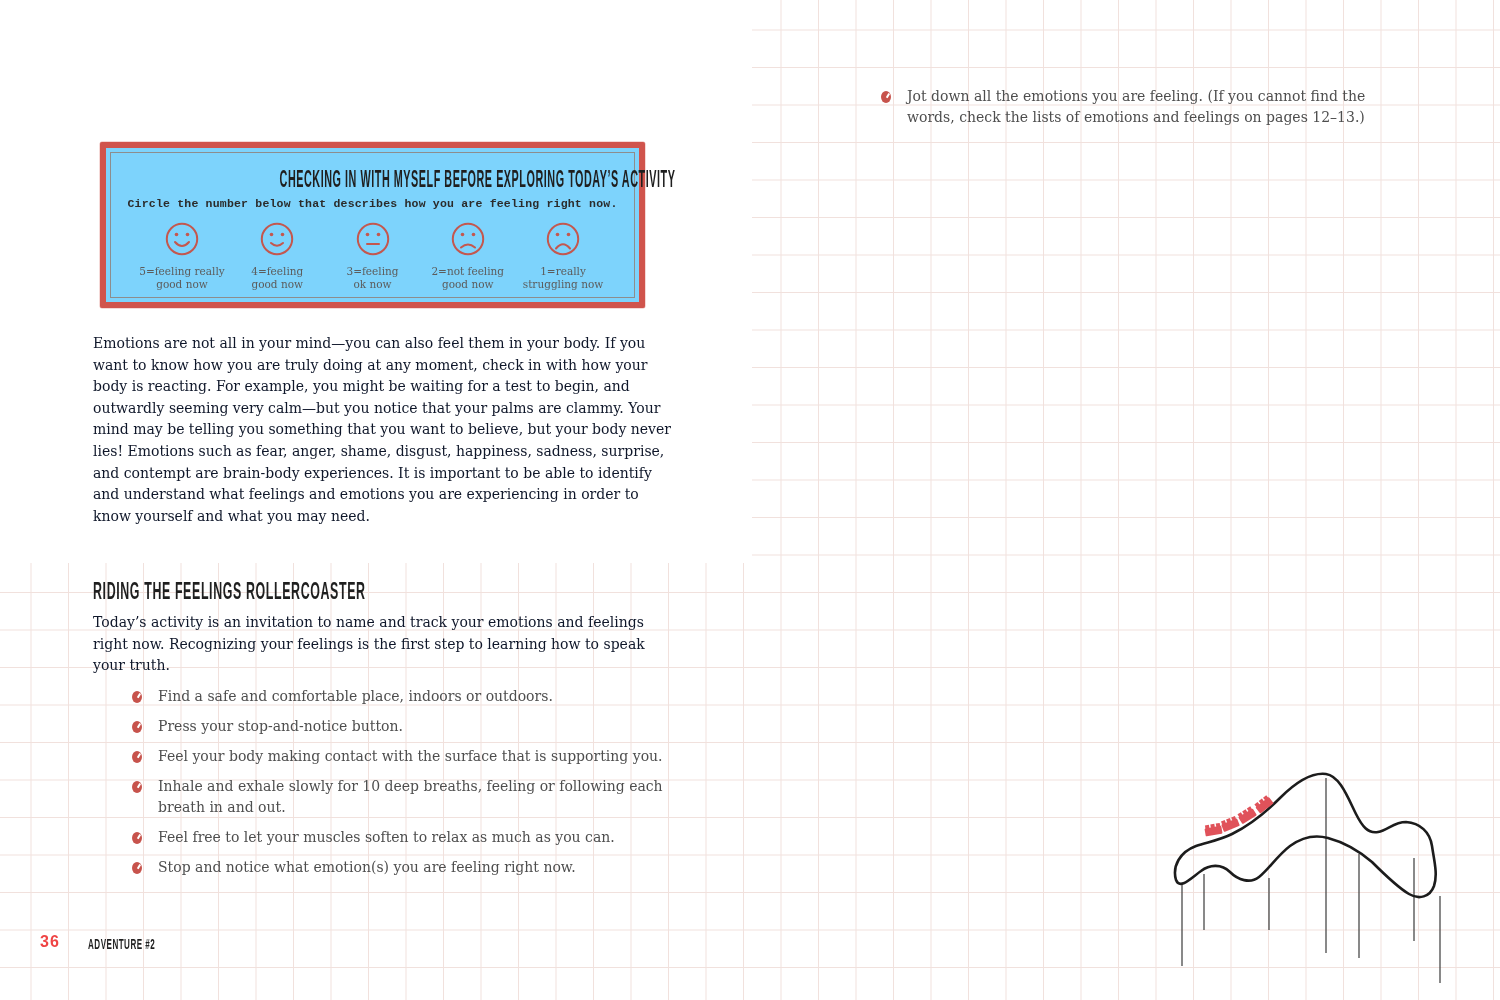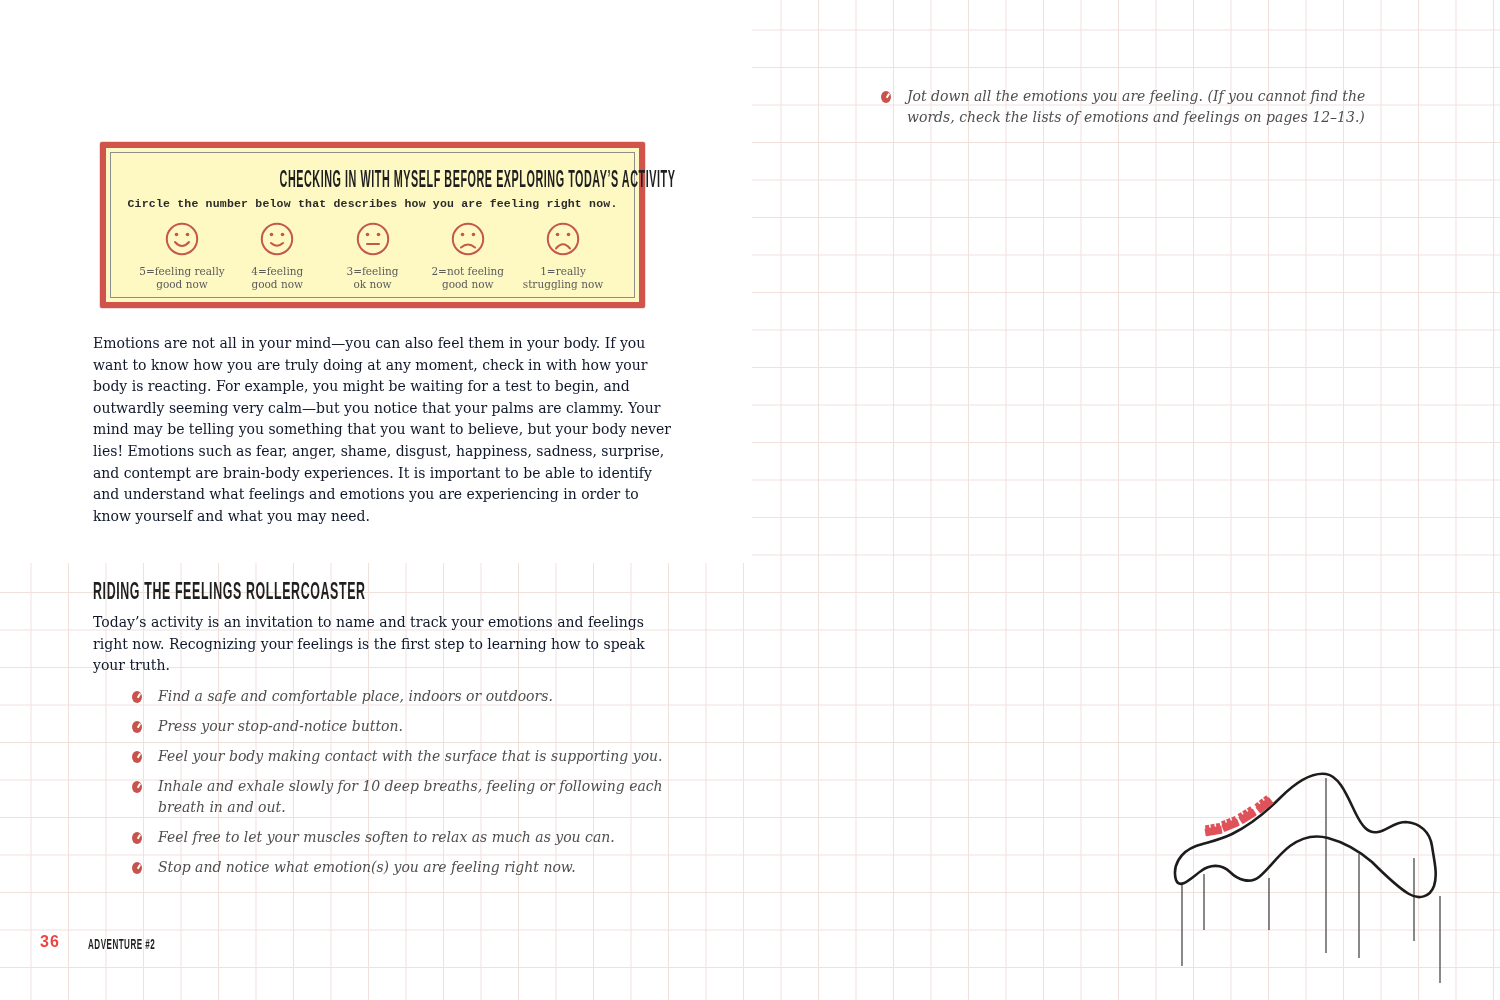--- a/index.html
+++ b/index.html
@@ -41,21 +41,21 @@
   .chapter-t {
     font-size:13px; letter-spacing:0.8px;
     transform:scale(0.62,1.12); transform-origin:left top;
   }
 
   .page-title { position:absolute; left:93px; top:86px; }
 
   
   .checkin-box {
     position:absolute; left:100px; top:142px; width:533px; height:154px;
-    border:6px solid #d0544c; border-radius:2px; background:#fef9c3;
+    border:6px solid #d0544c; border-radius:2px; background:#7dd3fc;
     box-shadow:0 0 0 0.5px rgba(208,84,76,.45);
   }
   .checkin-inner {
     position:absolute; inset:4px; border:1px solid #8d8d8d;
   }
   .box-heading { text-align:center; margin-top:12px; }
   .box-instruction {
     text-align:center; font-family:Liberation Mono, monospace;
     font-weight:bold; font-size:11.5px; letter-spacing:0.2px; color:#2b2b2b;
     margin-top:9px;
@@ -68,21 +68,21 @@
   .face-label {
     margin-top:4px; font-size:10.5px; line-height:13px; color:#5c5c5c;
     white-space:pre-line;
   }
 
   .body-text { font-size:14px; line-height:21.6px; color:#0f172a; }
   .intro-para  { position:absolute; left:93px;  top:333px; width:578px; }
   .riding-heading { position:absolute; left:93px; top:577px; }
   .riding-intro   { position:absolute; left:93px; top:612px; width:565px; }
 
-  ul.steps { list-style:none; margin:0; padding:0;font-style:italic; }
+  ul.steps { list-style:none; margin:0; padding:0; }
   ul.steps li {
     position:relative; padding-left:27px; margin-bottom:9px;
     font-size:14px; line-height:21px; color:#4e4e4e;
   }
   ul.steps li::before {
     content:""; position:absolute; left:1px; top:5px;
     width:10px; height:12px; background:#c7534c; border-radius:50%;
   }
   ul.steps li::after {
     content:""; position:absolute; left:7px; top:6.5px;

